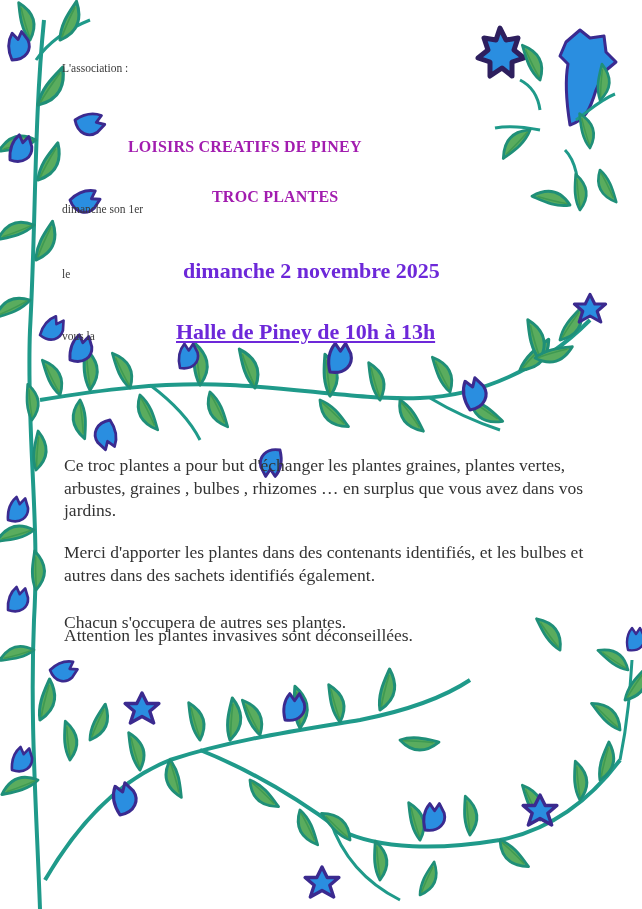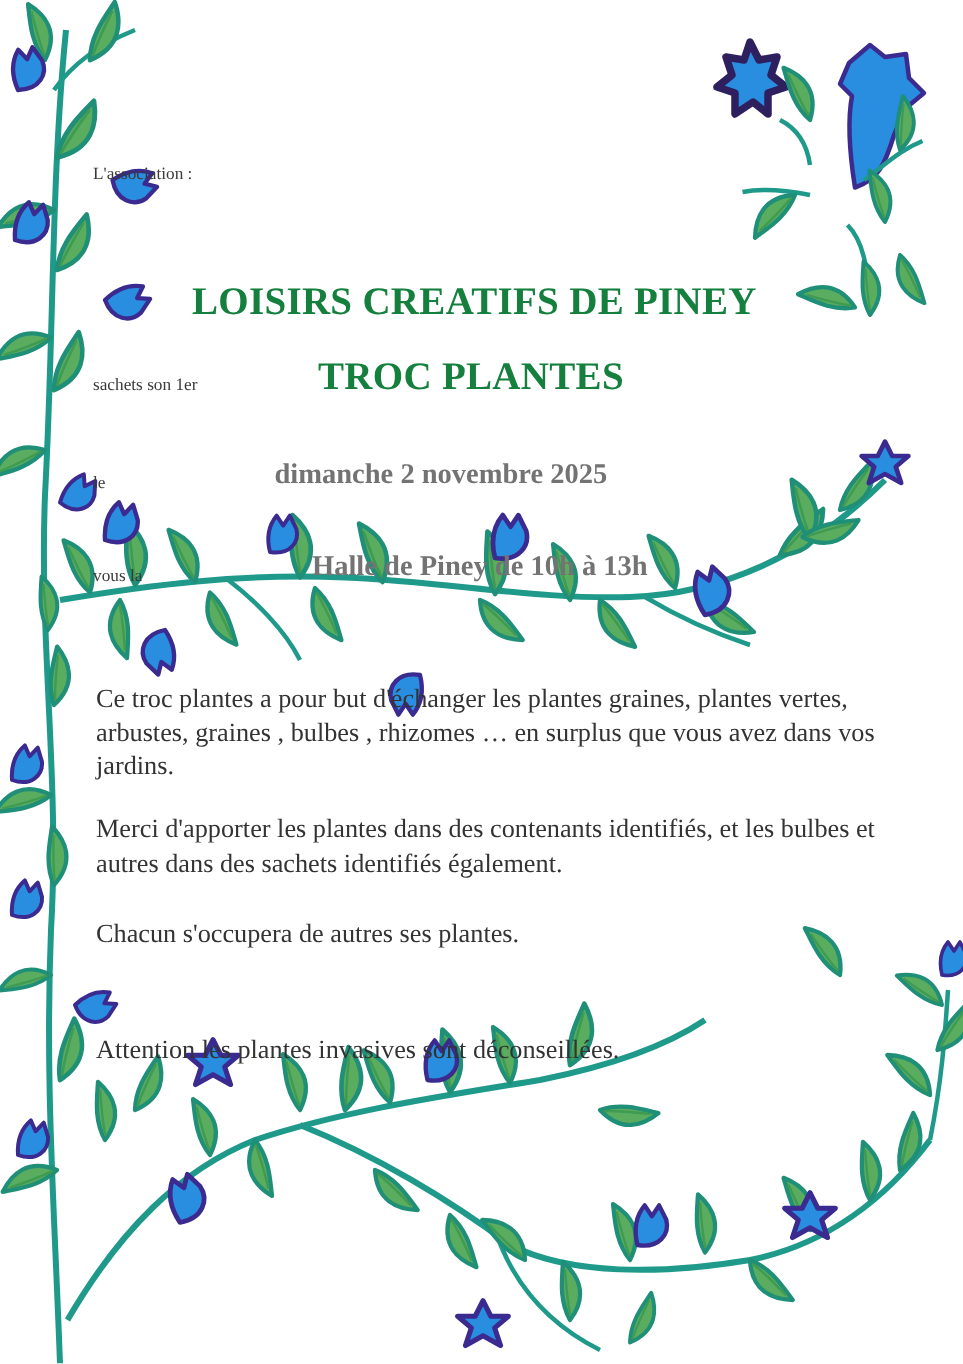--- a/index.html
+++ b/index.html
@@ -1,21 +1,21 @@
 <!DOCTYPE html>
 <html><head>
 <meta charset="utf-8">
 <style>
   html, body { margin: 0; padding: 0; background: #ffffff; }
   body { width: 642px; height: 909px; position: relative; overflow: hidden; font-family: "Liberation Serif", "DejaVu Serif", serif; color: #2b2b2b; }
   #deco { position: absolute; left: 0; top: 0; width: 642px; height: 909px; z-index: 1; }
-  .txt { position: absolute; z-index: 2; white-space: nowrap; margin-top: 48px; }
+  .txt { position: absolute; z-index: 2; white-space: nowrap; }
   .small { font-size: 11.5px; color: #3a3a3a; }
-  .title { font-weight: bold; font-size: 26px; color: #15803d; letter-spacing: 0.2px; }
-  .sub { font-weight: bold; font-size: 19px; color: #737373; }
+  .title { font-weight: bold; font-size: 16px; color: #a21caf; letter-spacing: 0.2px; }
+  .sub { font-weight: bold; font-size: 22px; color: #6d28d9; }
   .body-p { position: absolute; z-index: 2; left: 64px; width: 520px; font-size: 17.5px; line-height: 22.5px; color: #333; white-space: normal; }
 </style>
 </head>
 <body>
 
 <svg id="deco" viewBox="0 0 642 909" xmlns="http://www.w3.org/2000/svg">
   <defs>
     <g id="leaf">
       <path d="M0,0 C6,-10 16,-14 24,-18 C22,-8 16,2 0,0 Z" fill="#5aac5e" stroke="#1f8f78" stroke-width="2.2" stroke-linejoin="round"></path>
       <path d="M2,-1 C9,-7 15,-11 21,-15" fill="none" stroke="#3f9a52" stroke-width="1.2"></path>
@@ -160,23 +160,23 @@
   </g>
   <g>
     <use href="#star" transform="translate(142,710) scale(1.3)"></use>
     <use href="#star" transform="translate(540,812) scale(1.3)"></use>
     <use href="#star" transform="translate(322,884) scale(1.3)"></use>
   </g>
 </svg>
 
 <div class="txt small" style="left:62px; top:62px;">L'association :</div>
 <div class="txt title" style="left:128px; top:138px;">LOISIRS CREATIFS DE PINEY</div>
-<div class="txt small" style="left:62px; top:203px;">sachets son 1er</div>
+<div class="txt small" style="left:62px; top:203px;">dimanche son 1er</div>
 <div class="txt title" style="left:212px; top:188px;">TROC PLANTES</div>
 <div class="txt small" style="left:62px; top:268px;">le</div>
 <div class="txt sub" style="left:183px; top:258px;">dimanche 2 novembre 2025</div>
 <div class="txt small" style="left:62px; top:330px;">vous la</div>
-<div class="txt sub" style="left:208px; top:319px;">Halle de Piney de 10h à 13h</div>
+<div class="txt sub" style="left:176px; top:319px;text-decoration:underline;">Halle de Piney de 10h à 13h</div>
 
 <div class="body-p" style="top:454px;">Ce troc plantes a pour but d'échanger les plantes graines, plantes vertes, arbustes, graines , bulbes , rhizomes … en surplus que vous avez dans vos jardins.</div>
 <div class="body-p" style="top:526px;margin-top:15px;">Merci d'apporter les plantes dans des contenants identifiés, et les bulbes et autres dans des sachets identifiés également.</div>
 <div class="body-p" style="top:611px;">Chacun s'occupera de autres ses plantes.</div>
-<div class="body-p" style="top:688px;">Attention  les plantes invasives sont déconseillées.</div>
+<div class="body-p" style="top:624px;">Attention  les plantes invasives sont déconseillées.</div>
 
 </body></html>

